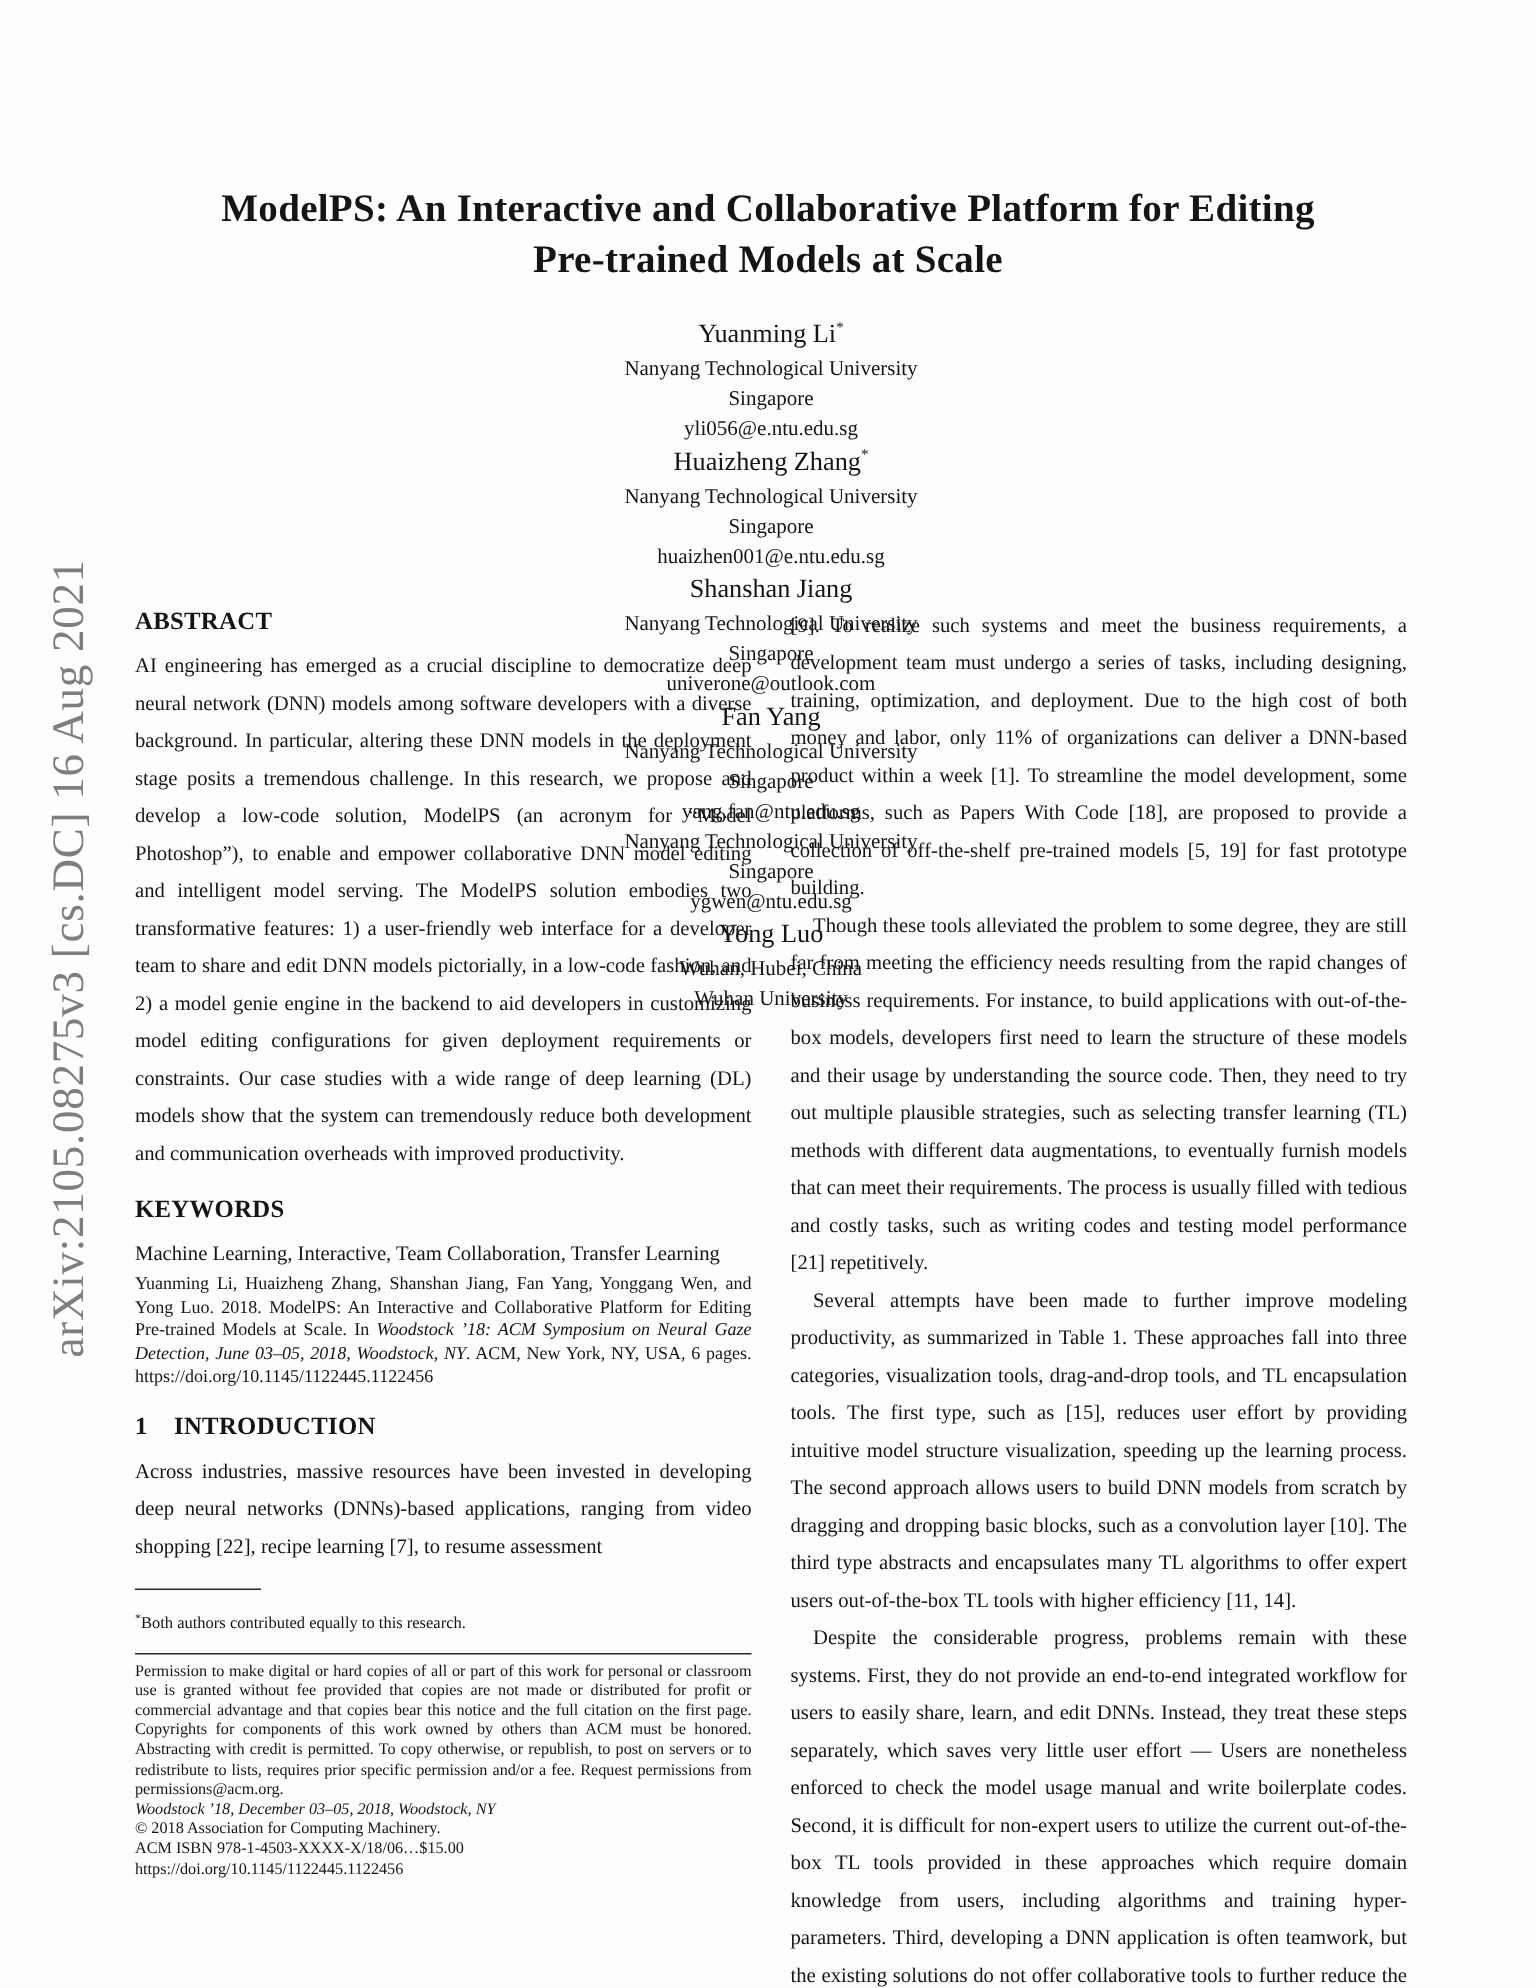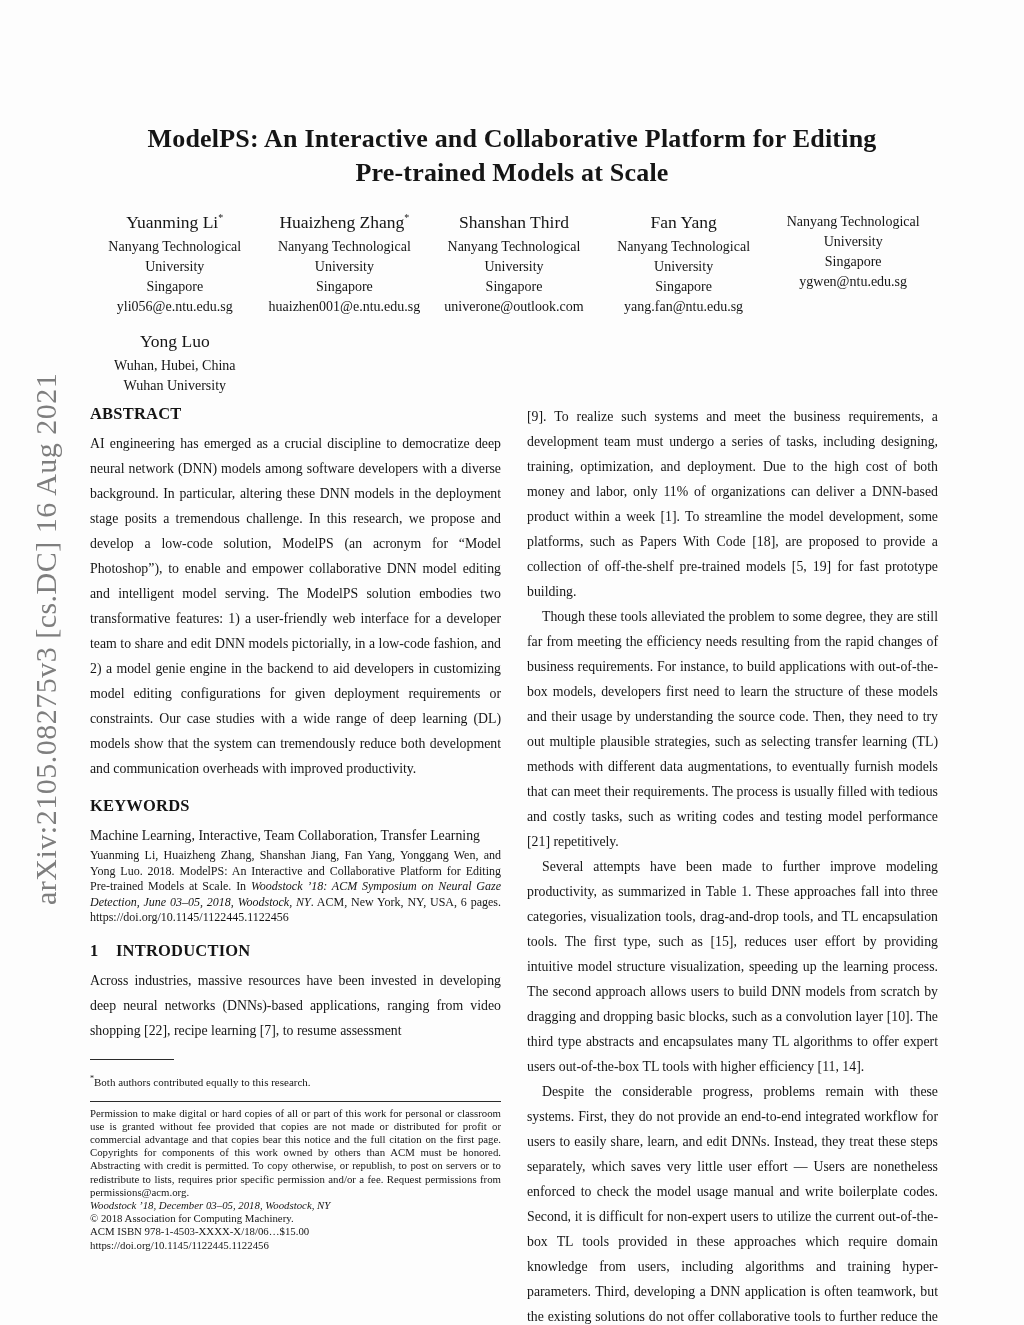--- a/index.html
+++ b/index.html
@@ -37,22 +37,22 @@
     font-size:26px;
     font-weight:bold;
     line-height:34px;
     letter-spacing:0.2px;
   }
   
   .authors-grid {
     position:absolute;
     top:212px; left:90px; width:848px;
     display:grid;
-    grid-template-columns:repeat(5, 1fr);
-    row-gap:14px;
+    grid-template-columns:repeat(1, 1fr);
+    row-gap:0;
     text-align:center;
   }
   .author-name { font-size:17.5px; margin-bottom:4px; }
   .author-name sup { font-size:10px; }
   .author-line { font-size:14px; line-height:20px; }
   
   .columns {
     position:absolute;
     top:404px; left:90px; width:848px;
     display:flex;
@@ -114,21 +114,21 @@
       <div class="author-line">Singapore</div>
       <div class="author-line">yli056@e.ntu.edu.sg</div>
     </div>
     <div class="author-block">
       <div class="author-name"><span>Huaizheng Zhang</span><sup>*</sup></div>
       <div class="author-line">Nanyang Technological University</div>
       <div class="author-line">Singapore</div>
       <div class="author-line">huaizhen001@e.ntu.edu.sg</div>
     </div>
     <div class="author-block">
-      <div class="author-name"><span>Shanshan Third</span><sup></sup></div>
+      <div class="author-name"><span>Shanshan Jiang</span><sup></sup></div>
       <div class="author-line">Nanyang Technological University</div>
       <div class="author-line">Singapore</div>
       <div class="author-line">univerone@outlook.com</div>
     </div>
     <div class="author-block">
       <div class="author-name"><span>Fan Yang</span><sup></sup></div>
       <div class="author-line">Nanyang Technological University</div>
       <div class="author-line">Singapore</div>
       <div class="author-line">yang.fan@ntu.edu.sg</div>
     </div>

